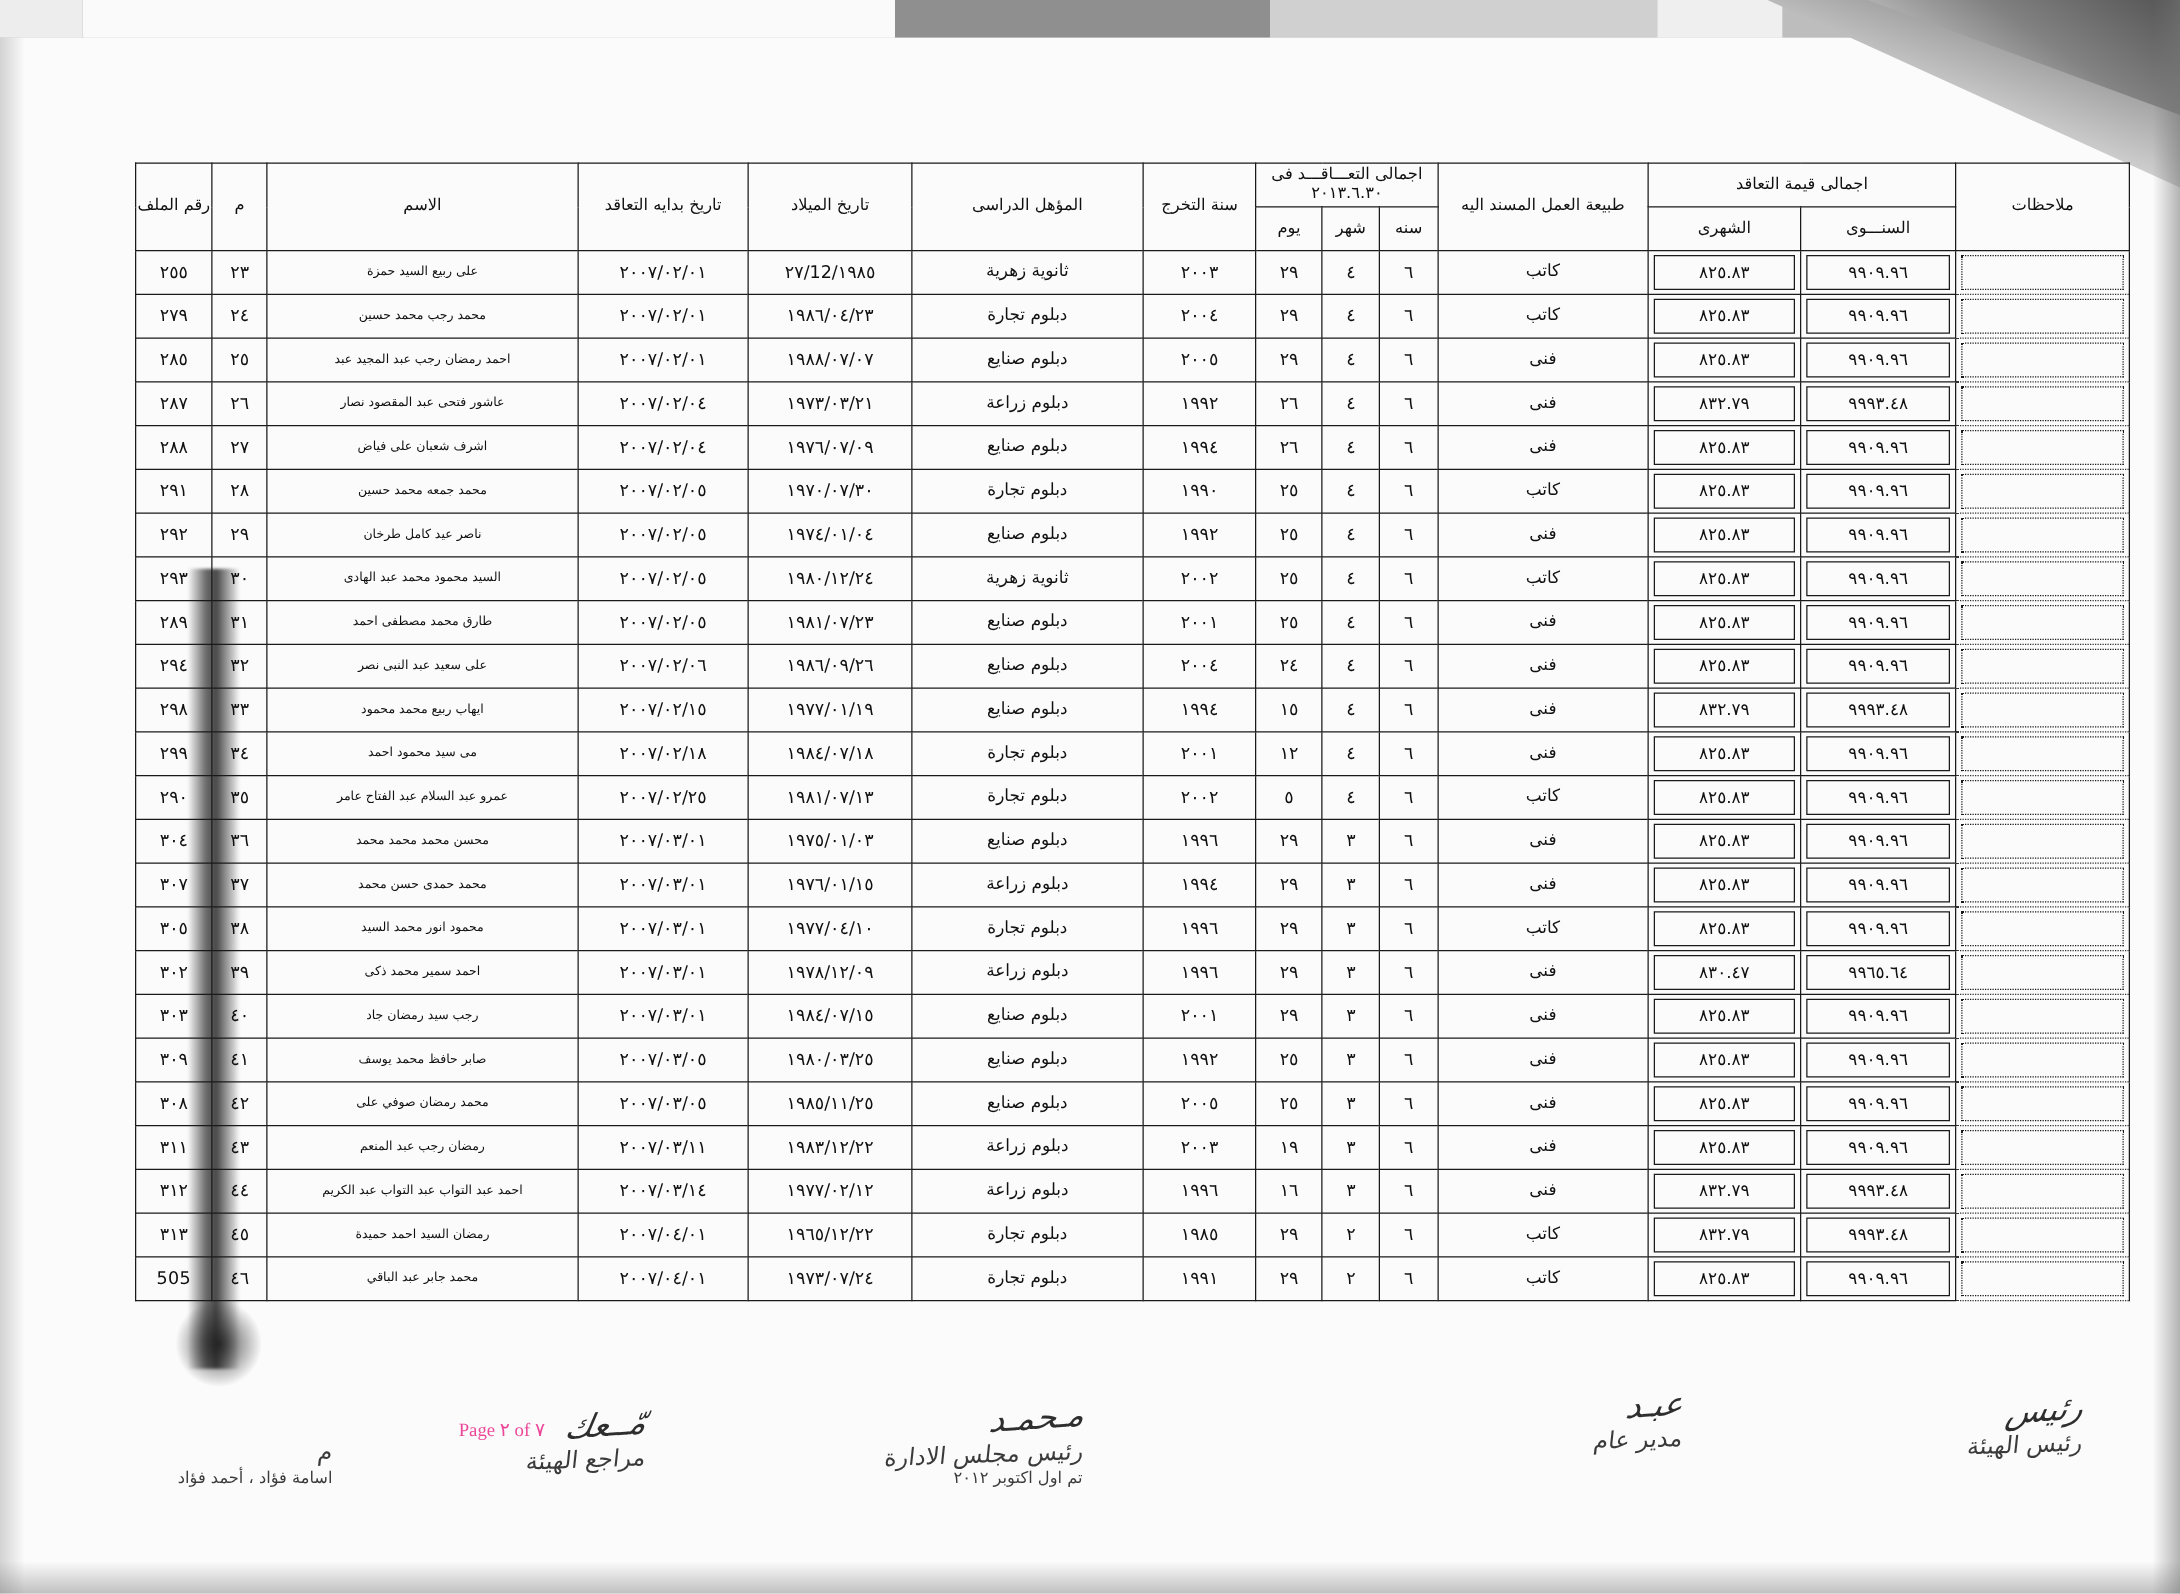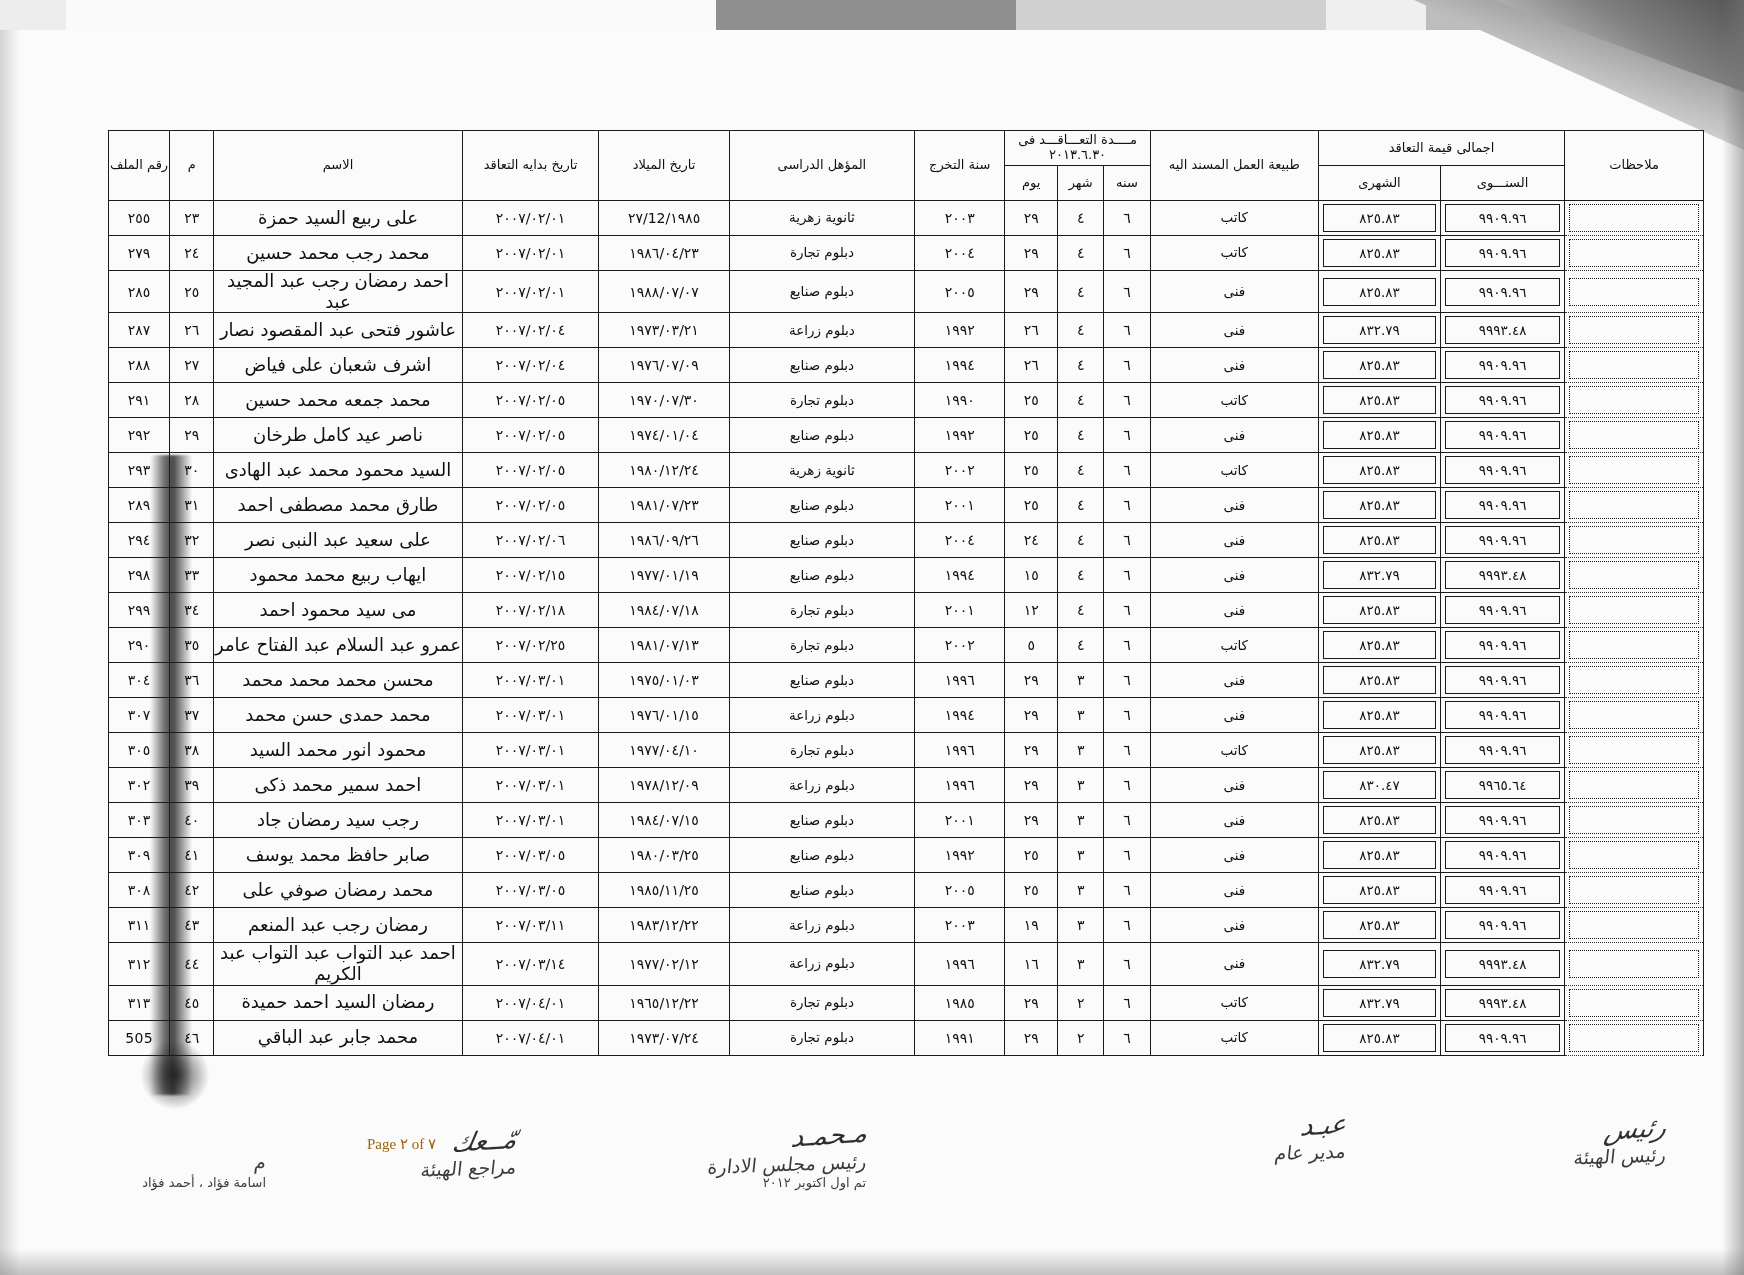--- a/index.html
+++ b/index.html
@@ -89,21 +89,21 @@
   thead th{
     font-weight:bold;
     font-size:13px;
     height:38px;
   }
   .hdr-top{height:30px;}
   .hdr-sub{height:26px;font-size:12.5px;}
   td.name{
     text-align:center;
     font-weight:bold;
-    font-size:18px;
+    font-size:10px;
     padding:0 6px;
   }
   td.num{font-size:14px;letter-spacing:.3px;}
   td.money{font-size:13.5px;letter-spacing:.2px;}
   td.notes{
     border-top:1px dotted #333 !important;
     border-bottom:1px dotted #333 !important;
   }
   .inner-box{
     display:block;
@@ -129,21 +129,21 @@
   col.c-seq{width:42px;}
   col.c-file{width:58px;}
 
   
   .footer{
     position:absolute;left:18px;top:1105px;width:1708px;height:160px;
   }
   .page-label{
     position:absolute;right:1290px;top:30px;
     font-family:"Liberation Serif",serif;
-    font-size:15px;color:#a16207;
+    font-size:15px;color:#ec4899;
     direction:ltr;
   }
   .sig{
     position:absolute;
     color:#0b0b0b;
     font-family:"DejaVu Sans",sans-serif;
     white-space:nowrap;
   }
   .sig .scribble{
     display:block;
@@ -210,21 +210,21 @@
       <col class="c-name">
         <col class="c-seq">
         <col class="c-file">
     </colgroup>
     <thead>
       <tr class="hdr-top">
         <th rowspan="2">ملاحظات</th>
         <th colspan="2">اجمالى قيمة التعاقد</th>
         <th rowspan="2">طبيعة العمل المسند اليه</th>
         <th colspan="3">
-          <div>مــــدة التعـــاقـــد   فى</div>
+          <div>اجمالى التعـــاقـــد   فى</div>
           <div>٢٠١٣.٦.٣٠</div>
         </th>
         <th rowspan="2">سنة التخرج</th>
         <th rowspan="2">المؤهل الدراسى</th>
         <th rowspan="2">تاريخ الميلاد</th>
         <th rowspan="2">تاريخ بدايه التعاقد</th>
         <th rowspan="2">الاسم</th>
         <th rowspan="2">م</th>
         <th rowspan="2">رقم الملف</th>
       </tr>

